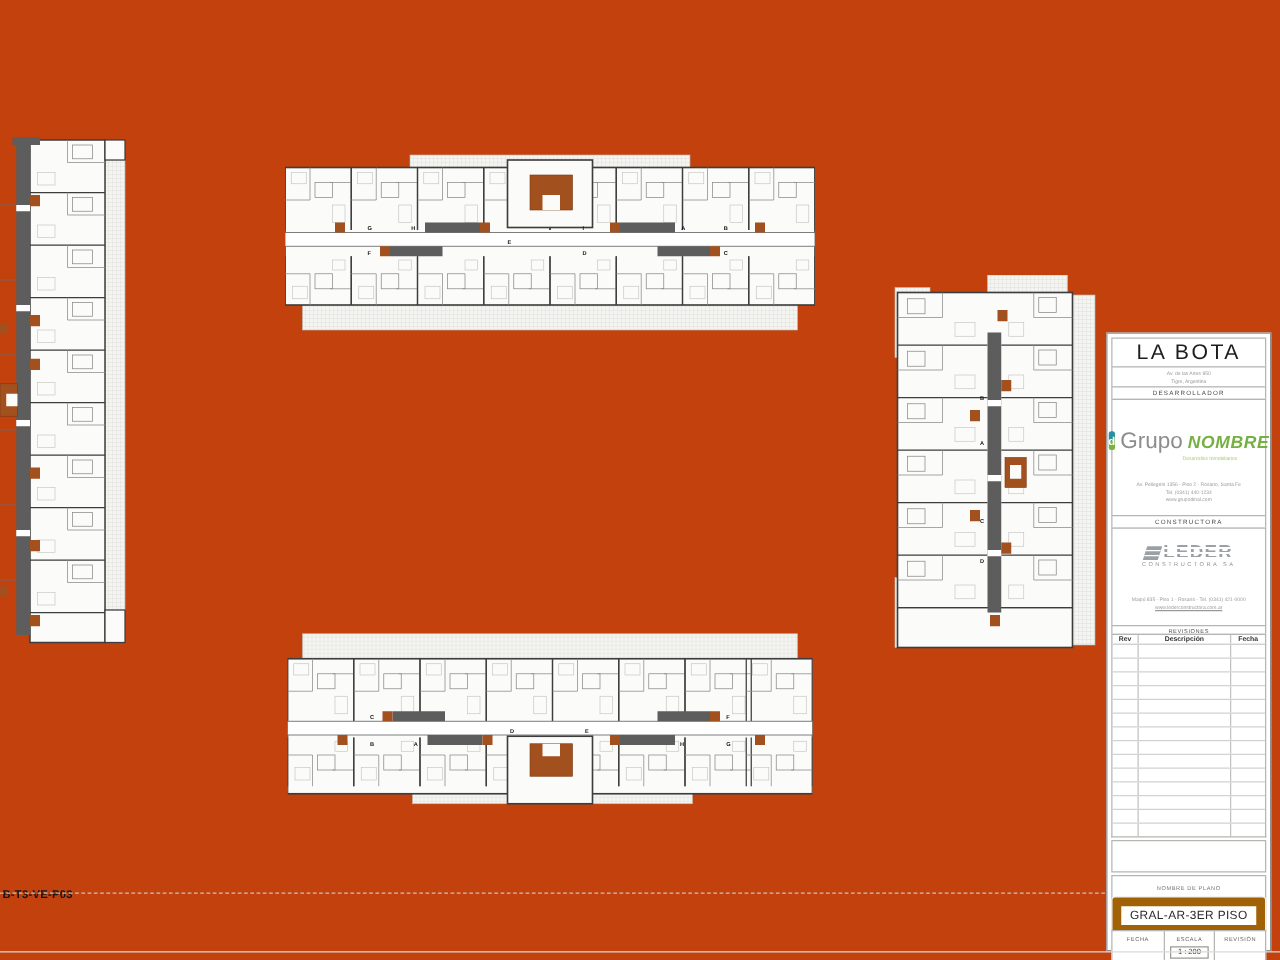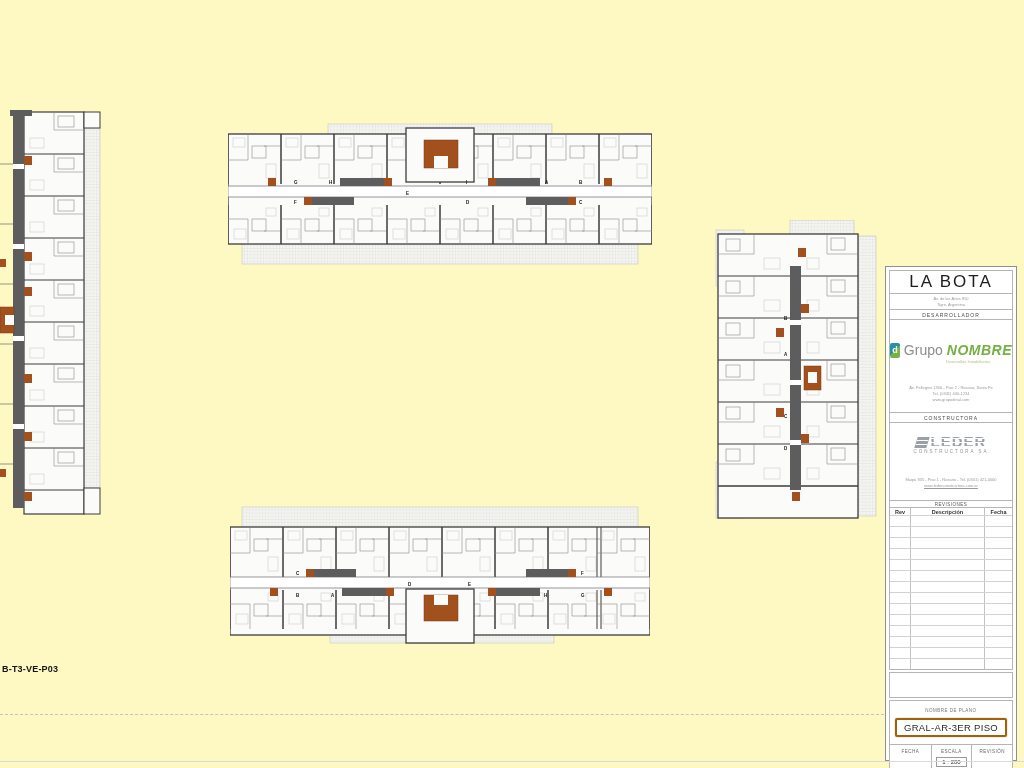--- a/index.html
+++ b/index.html
@@ -1,31 +1,31 @@
 <!DOCTYPE html>
 <html><head>
 <meta charset="utf-8">
 <style>
   html,body{margin:0;padding:0;background:#fff;font-family:"Liberation Sans",sans-serif;}
-  #canvas{position:relative;width:1024px;height:768px;background:#fef9c3;overflow:hidden;}
+  #canvas{position:relative;width:1024px;height:768px;background:#c2410c;overflow:hidden;}
   .abs{position:absolute;}
   svg{display:block;}
   
   #titleblock{left:885px;top:266px;width:132px;height:495px;border:1px solid #8f8f8f;background:#fff;box-sizing:border-box;padding:3px;}
   .tb-box{border:1px solid #b5b5b2;box-sizing:border-box;margin-top:-1px;background:#fff;position:relative;}
   .tb-box:first-child{margin-top:0;}
   #tb-project{height:24px;display:flex;align-items:center;justify-content:center;}
   #tb-project-name{font-size:17px;letter-spacing:2px;color:#1d1d1d;}
   #tb-address{height:17px;display:flex;flex-direction:column;align-items:center;justify-content:center;gap:1px;}
   .tiny{font-size:4px;color:#9a9a98;line-height:5px;white-space:nowrap;}
   .sec-label{height:11px;display:flex;align-items:center;justify-content:center;font-size:5px;letter-spacing:1px;color:#4a4a4a;}
   #tb-developer{height:94px;}
   .dinal-row{display:flex;align-items:center;justify-content:center;gap:4px;margin-top:22px;}
   .dinal-icon{width:15px;height:15px;border-radius:2px;background:linear-gradient(135deg,#2a8fa0 0 48%,#79b33f 52% 100%);color:#fff;font-weight:bold;font-size:9px;display:flex;align-items:center;justify-content:center;}
-  .dinal-grupo{font-size:14px;color:#8d8d8d;}
+  .dinal-grupo{font-size:18px;color:#8d8d8d;}
   .dinal-name{font-size:14px;font-weight:bold;font-style:italic;color:#76b043;letter-spacing:0.5px;}
   .dinal-tagline{font-size:4px;color:#a8ca72;text-align:center;margin:1px 0 0 34px;}
   .addr-block{position:absolute;left:0;right:0;bottom:10px;display:flex;flex-direction:column;align-items:center;gap:1px;}
   #tb-constructor{height:79px;}
   .leder-wrap{display:flex;align-items:center;justify-content:center;margin-top:12px;gap:3px;}
   .leder-mark{width:12px;height:11px;background:#9aa0a5;transform:skewX(-18deg);position:relative;overflow:hidden;}
   .leder-mark:before{content:"";position:absolute;left:0;right:0;top:3px;height:1px;background:#fff;}
   .leder-mark:after{content:"";position:absolute;left:0;right:0;top:7px;height:1px;background:#fff;}
   .leder-text{position:relative;font-size:15px;font-weight:bold;letter-spacing:1px;color:#9aa0a5;line-height:14px;}
   .leder-stripes{position:absolute;inset:0;background:repeating-linear-gradient(to bottom,transparent 0 3px,#fff 3px 4px);pointer-events:none;}
@@ -36,28 +36,28 @@
   .rev-grid{display:grid;grid-template-columns:20px 1fr 28px;}
   #tb-rev-head{height:9px;}
   #tb-rev-head > div{font-size:5.5px;font-weight:bold;color:#333;display:flex;align-items:center;justify-content:center;border-left:1px solid #c2c2c0;}
   #tb-rev-head > div:first-child{border-left:none;}
   .rev-row{height:10px;border-top:1px solid #d2d2d0;}
   .rev-row > div{border-left:1px solid #c2c2c0;}
   .rev-row > div:first-child{border-left:none;}
   #tb-gap{height:26px;margin-top:2px;}
   #tb-nombre{height:45px;margin-top:2px;display:flex;flex-direction:column;align-items:center;}
   #tb-nombre-label{font-size:4.5px;color:#777;letter-spacing:0.5px;margin-top:7px;}
-  #tb-plan-name{margin-top:5px;border:2px solid #a16207;border-radius:2px;background:#fff;padding:2px 7px;font-size:9.5px;color:#2a2a2a;letter-spacing:0.3px;box-shadow:0 0 0 1px #eee;}
+  #tb-plan-name{margin-top:5px;border:7px solid #a16207;border-radius:2px;background:#fff;padding:2px 7px;font-size:9.5px;color:#2a2a2a;letter-spacing:0.3px;box-shadow:0 0 0 1px #eee;}
   #tb-footer{height:26px;display:grid;grid-template-columns:1fr 1fr 1fr;}
   #tb-footer > div{border-left:1px solid #b5b5b2;position:relative;display:flex;flex-direction:column;align-items:center;}
   #tb-footer > div:first-child{border-left:none;}
   .foot-label{font-size:4.5px;color:#666;letter-spacing:0.5px;margin-top:4px;}
   #tb-escala-value{margin-top:3px;border:1px solid #9a9a98;padding:1px 5px;font-size:6px;color:#333;background:#fff;}
   
-  #sheet-code{left:2px;top:664px;font-size:9px;font-weight:bold;color:#141414;letter-spacing:0.2px;}
+  #sheet-code{left:2px;top:710px;font-size:9px;font-weight:bold;color:#141414;letter-spacing:0.2px;}
   #dash-line{left:0;top:714px;width:884px;border-top:1px dashed #c3c3c0;height:0;}
   #sheet-bottom-line{left:0;top:761px;width:1024px;border-top:1px solid #dadad7;height:0;}
   .plan-letter{font-size:4.5px;font-weight:bold;fill:#111;font-family:"Liberation Sans",sans-serif;}
 </style>
 </head>
 <body>
 
 <div id="canvas">
 
   <svg width="0" height="0" style="position:absolute" aria-hidden="true">

